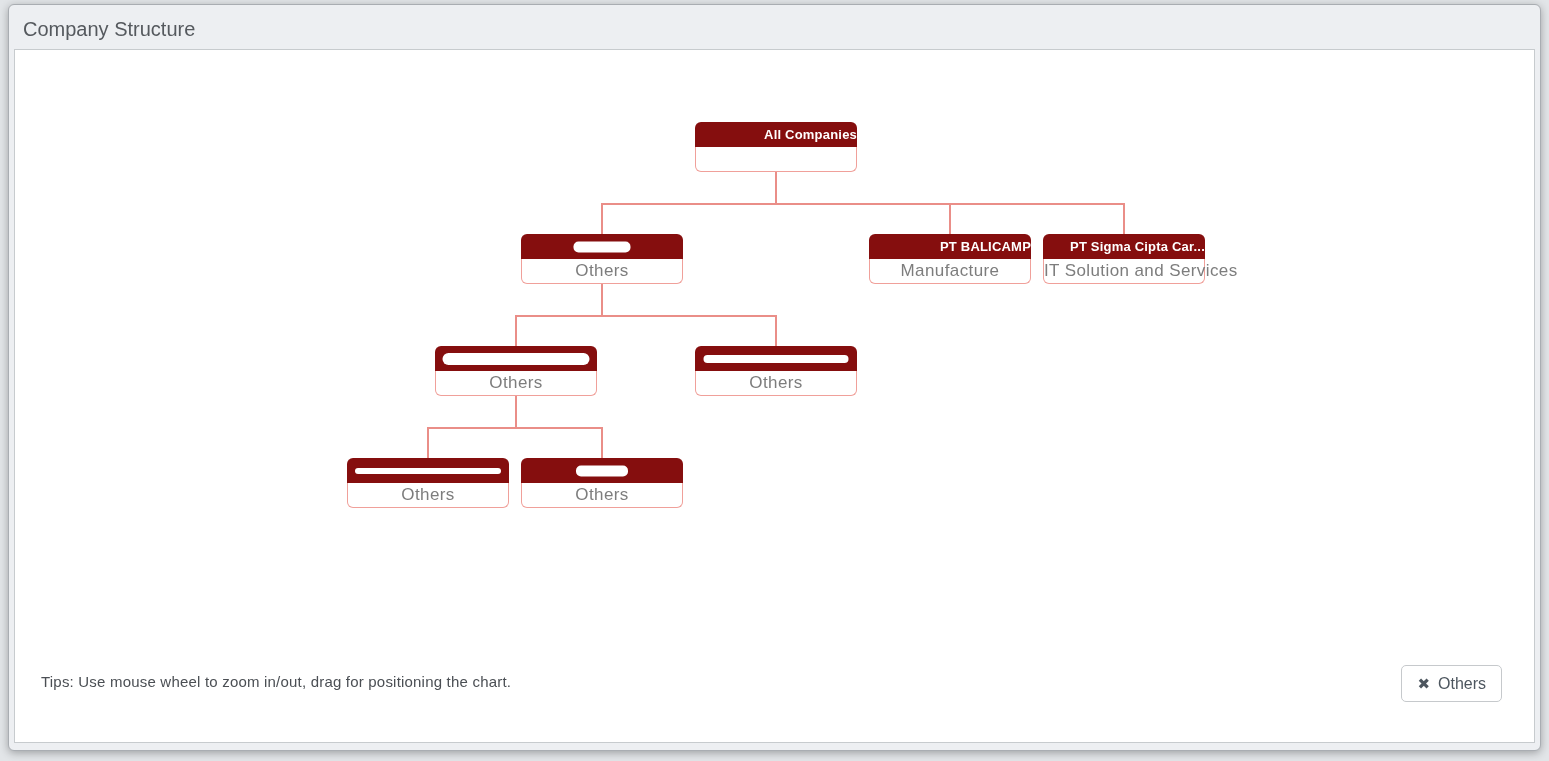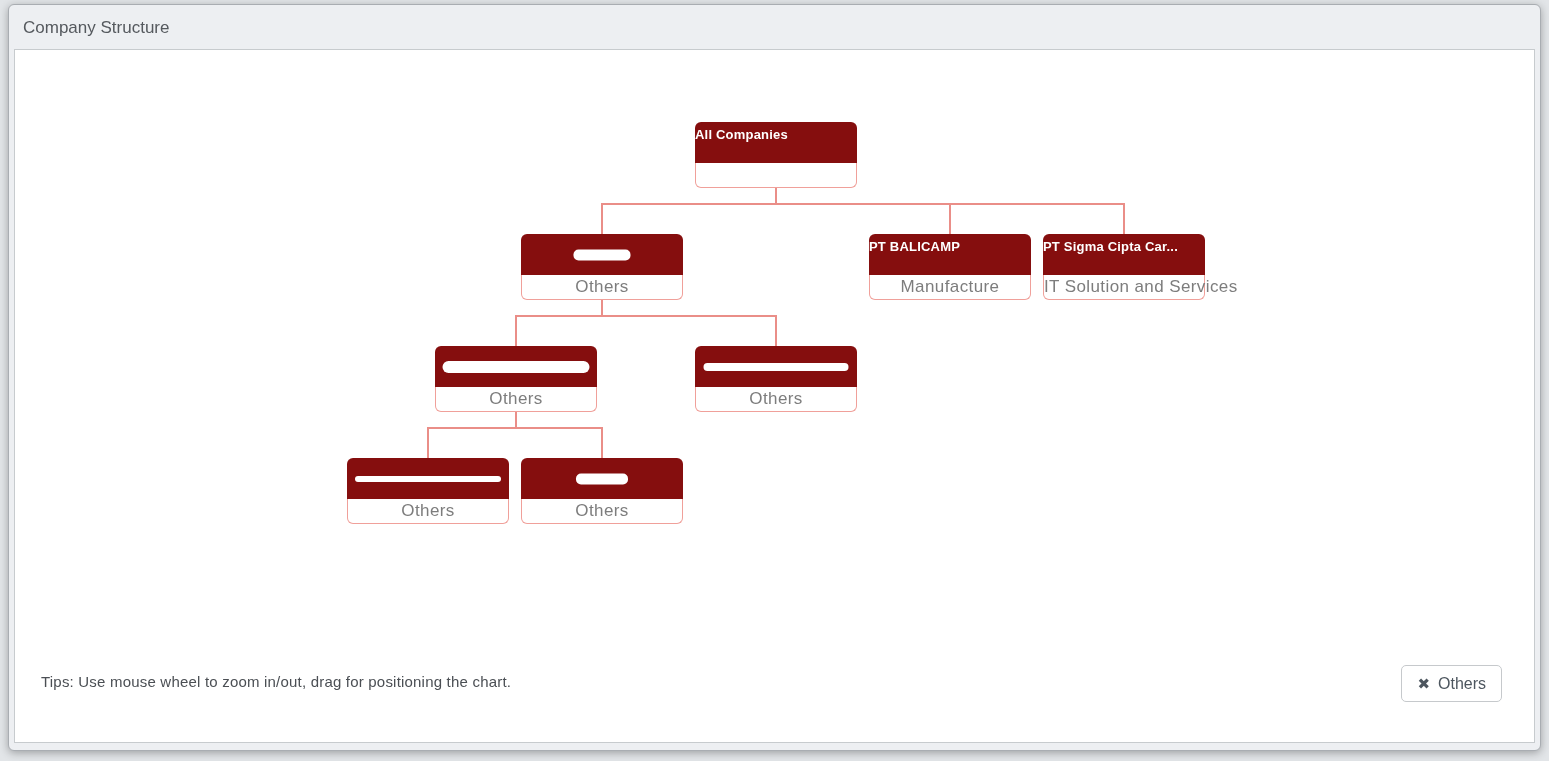--- a/index.html
+++ b/index.html
@@ -4,29 +4,29 @@
 <style>
   * { margin:0; padding:0; box-sizing:border-box; }
   html,body { width:1549px; height:761px; overflow:hidden;
     font-family:"Liberation Sans", sans-serif; background:#e2e5e8; }
 
   
   .modal { position:absolute; left:8px; top:4px; width:1533px; height:747px;
     background:#edeff2; border:1px solid #a9adb2; border-radius:6px;
     box-shadow:0 2px 8px rgba(0,0,0,.30); }
   .modal-header { position:absolute; left:0; top:0; right:0; height:44px; }
-  .modal-title { position:absolute; left:14px; top:13px; font-size:17px; color:#55595e; }
+  .modal-title { position:absolute; left:14px; top:13px; font-size:20px; color:#55595e; }
   .panel { position:absolute; left:5px; right:5px; top:44px; bottom:7px;
     background:#ffffff; border:1px solid #c7cbce; }
 
   
   .chart { position:absolute; left:0; top:0; right:0; bottom:0; cursor:grab; }
   .node { position:absolute; width:162px; height:50px; border-radius:6px; }
-  .node-header { height:41px; background:#850e0e; border-radius:6px 6px 0 0;
-    color:#ffffff; font-weight:bold; font-size:13px; text-align:left;
+  .node-header { height:25px; background:#850e0e; border-radius:6px 6px 0 0;
+    color:#ffffff; font-weight:bold; font-size:13px; text-align:right;
     line-height:25px; letter-spacing:.2px; white-space:nowrap; overflow:hidden;
     position:relative; }
   .node-body { height:25px; background:#ffffff; border:1px solid #f0a09a;
     border-top:none; border-radius:0 0 6px 6px; color:#7d7d7d; font-size:17px;
     text-align:center; line-height:23px; letter-spacing:.4px; white-space:nowrap; }
 
   
   .redact { position:absolute; top:50%; left:50%; transform:translate(-50%,-50%);
     background:#ffffff; }
   .redact-a { width:57px;  height:11px; border-radius:5px; }  

